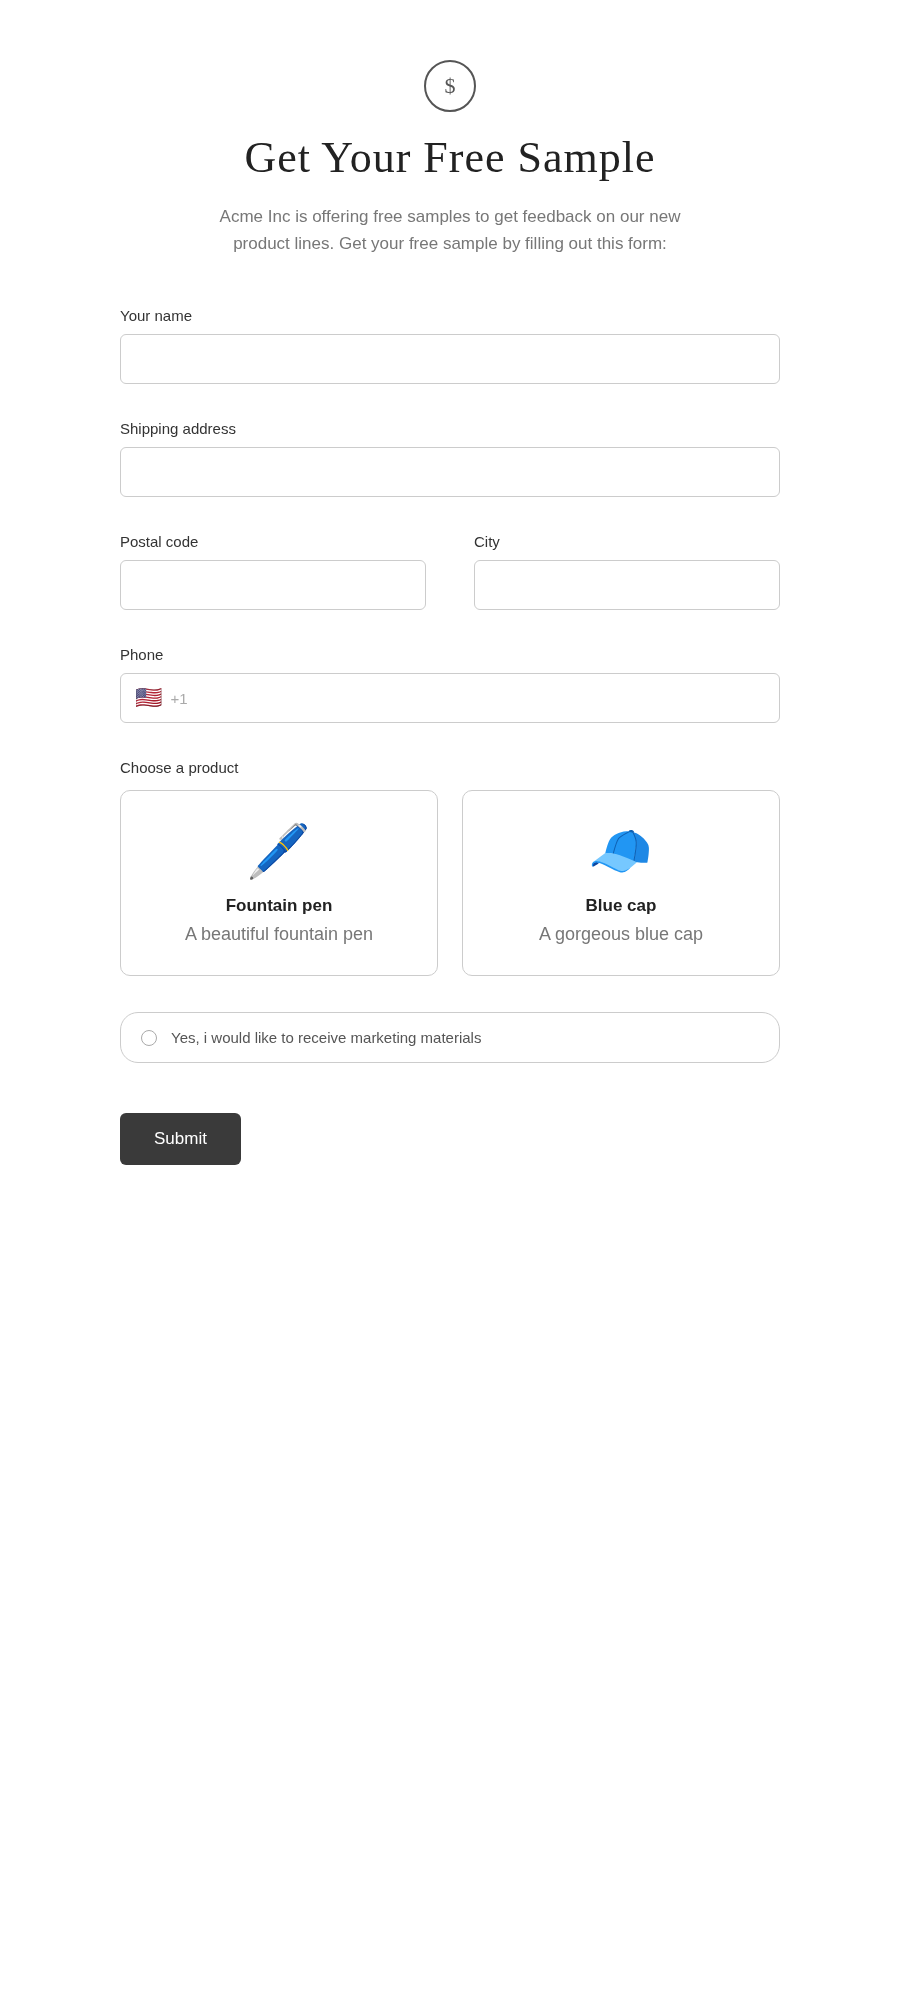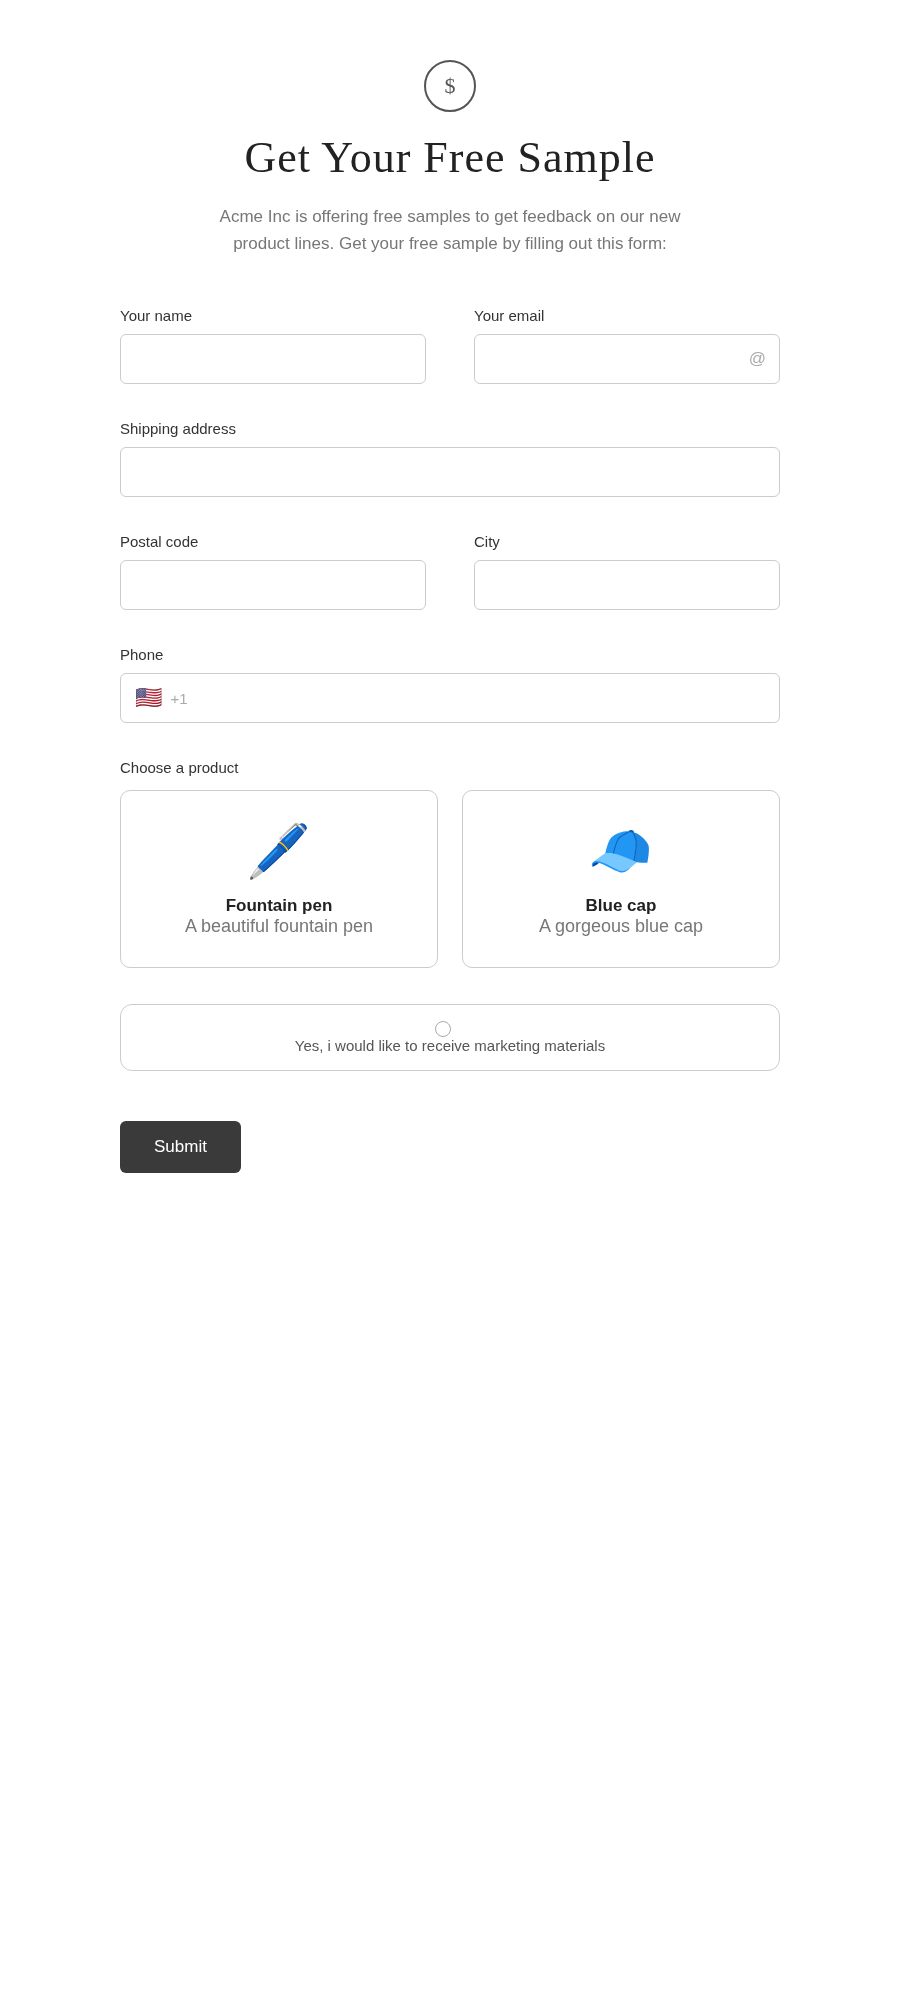--- a/index.html
+++ b/index.html
@@ -159,41 +159,41 @@
     .product-emoji {
       font-size: 52px;
       margin-bottom: 14px;
       display: block;
     }
 
     .product-name {
       font-size: 17px;
       font-weight: bold;
       color: #222;
+      margin-bottom: 8px;
       font-family: Arial, sans-serif;
     }
 
     .product-desc {
       font-size: 18px;
       color: #777;
       font-family: Arial, sans-serif;
     }
 
     .marketing-row {
       margin-bottom: 50px;
     }
 
     .marketing-option {
       display: flex;
       align-items: center;
       border: 1.5px solid #ccc;
-      border-radius: 12px;
+      border-radius: 18px;
       padding: 16px 20px;
       cursor: pointer;
-      flex-direction: column;
     }
 
     .radio-circle {
       width: 16px;
       height: 16px;
       border-radius: 50%;
       border: 1.5px solid #aaa;
       margin-right: 14px;
       flex-shrink: 0;
     }
@@ -227,27 +227,20 @@
   <p class="page-subtitle">Acme Inc is offering free samples to get feedback on our new product lines. Get your free sample by filling out this form:</p>
 </div>
 
 <div class="form-section">
 
   
   <div class="form-row">
     <div class="form-group">
       <label class="form-label">Your name</label>
       <input class="form-input" type="text" style="">
-    </div>
-    <div class="form-group">
-      <label class="form-label">Your email</label>
-      <div class="email-wrapper">
-        <input class="form-input" type="email" style="">
-        <span class="at-icon">@</span>
-      </div>
     </div>
   </div>
 
   
   <div class="form-row">
     <div class="form-group full-width">
       <label class="form-label">Shipping address</label>
       <input class="form-input" type="text" style="width: 100%;">
     </div>
   </div>

